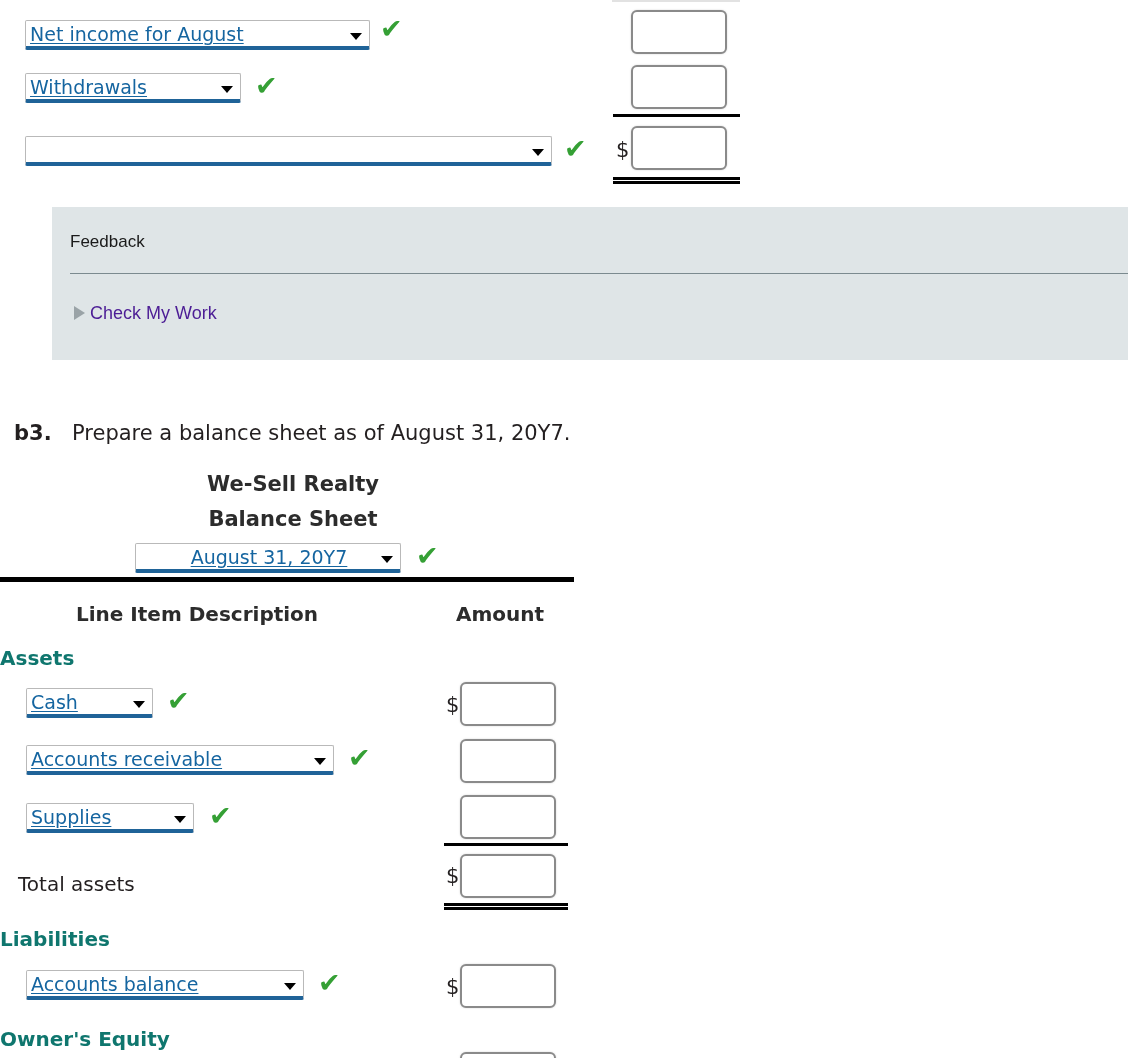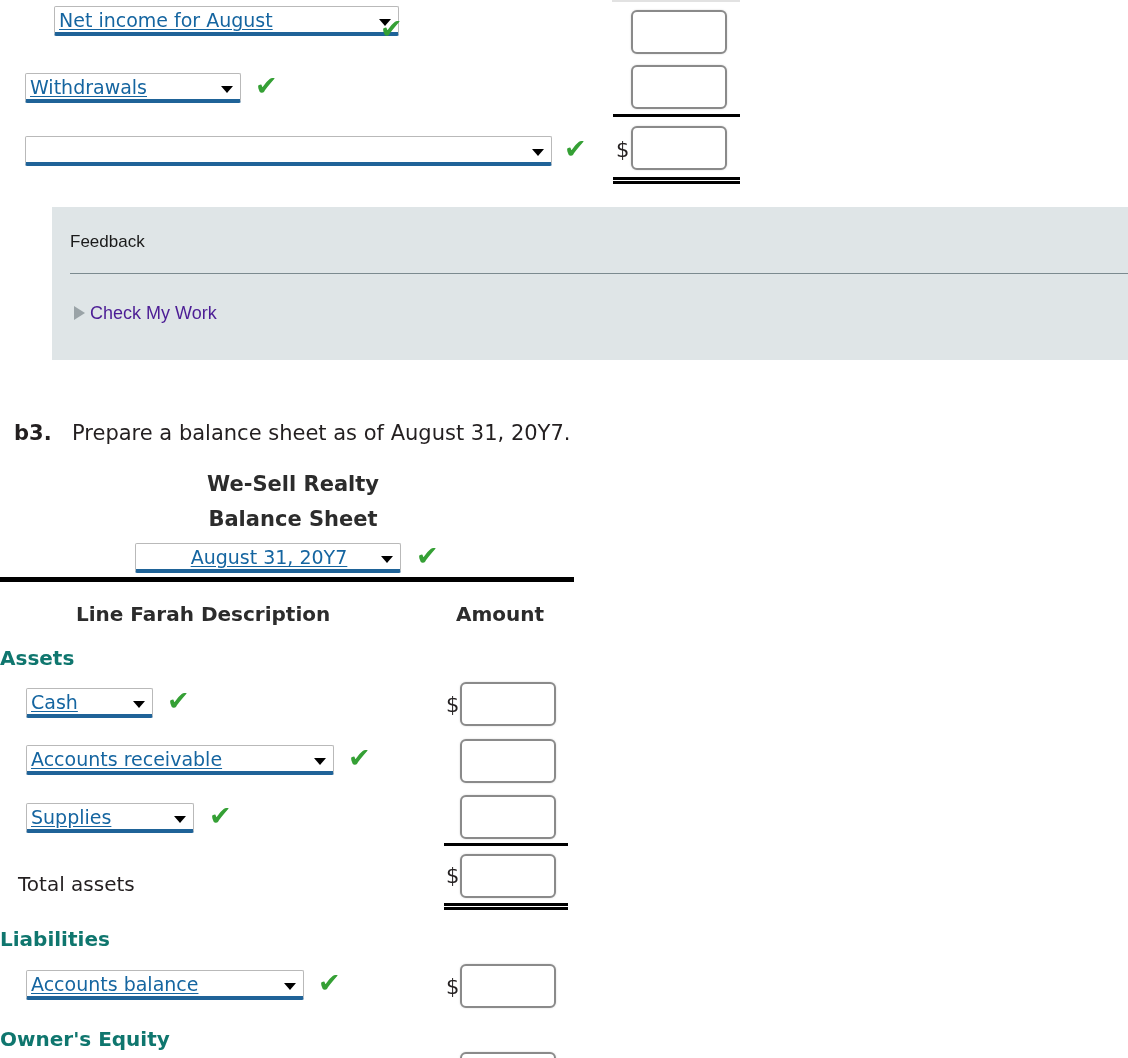--- a/index.html
+++ b/index.html
@@ -162,21 +162,21 @@
     position: absolute;
     height: 2px;
     background: #e2e2e2;
   }
 </style>
 </head>
 <body>
 
 <div class="faint-top" style="left:612px; top:0px; width:128px;"></div>
 
-<div class="sel" style="left:25px; top:6px; width:345px;margin-left:29px;">
+<div class="sel" style="left:25px; top:20px; width:345px;">
   <span>Net income for August</span>
   <span class="arrow"></span>
 </div>
 <div class="chk" style="left:380px; top:16px;">✔</div>
 <div class="inp" style="left:631px; top:10px;"></div>
 
 <div class="sel" style="left:25px; top:73px; width:216px;">
   <span>Withdrawals</span>
   <span class="arrow"></span>
 </div>
@@ -206,21 +206,21 @@
 <div class="sheet-title" style="left:0px; top:507px; width:586px;">Balance Sheet</div>
 
 <div class="sel" style="left:135px; top:543px; width:266px; text-align:center;padding-left:28px;">
   <span>August 31, 20Y7</span>
   <span class="arrow"></span>
 </div>
 <div class="chk" style="left:416px; top:543px;">✔</div>
 
 <div class="rule-thick" style="left:0px; top:577px; width:574px;"></div>
 
-<div class="col-head" style="left:76px; top:602px;">Line Farah Description</div>
+<div class="col-head" style="left:76px; top:602px;">Line Item Description</div>
 <div class="col-head" style="left:456px; top:602px;">Amount</div>
 
 <div class="section-head" style="left:0px; top:646px; width:426px;">Assets</div>
 
 <div class="sel" style="left:26px; top:688px; width:127px;">
   <span>Cash</span>
   <span class="arrow"></span>
 </div>
 <div class="chk" style="left:167px; top:688px;">✔</div>
 <div class="dollar" style="left:446px; top:695px;">$</div>

